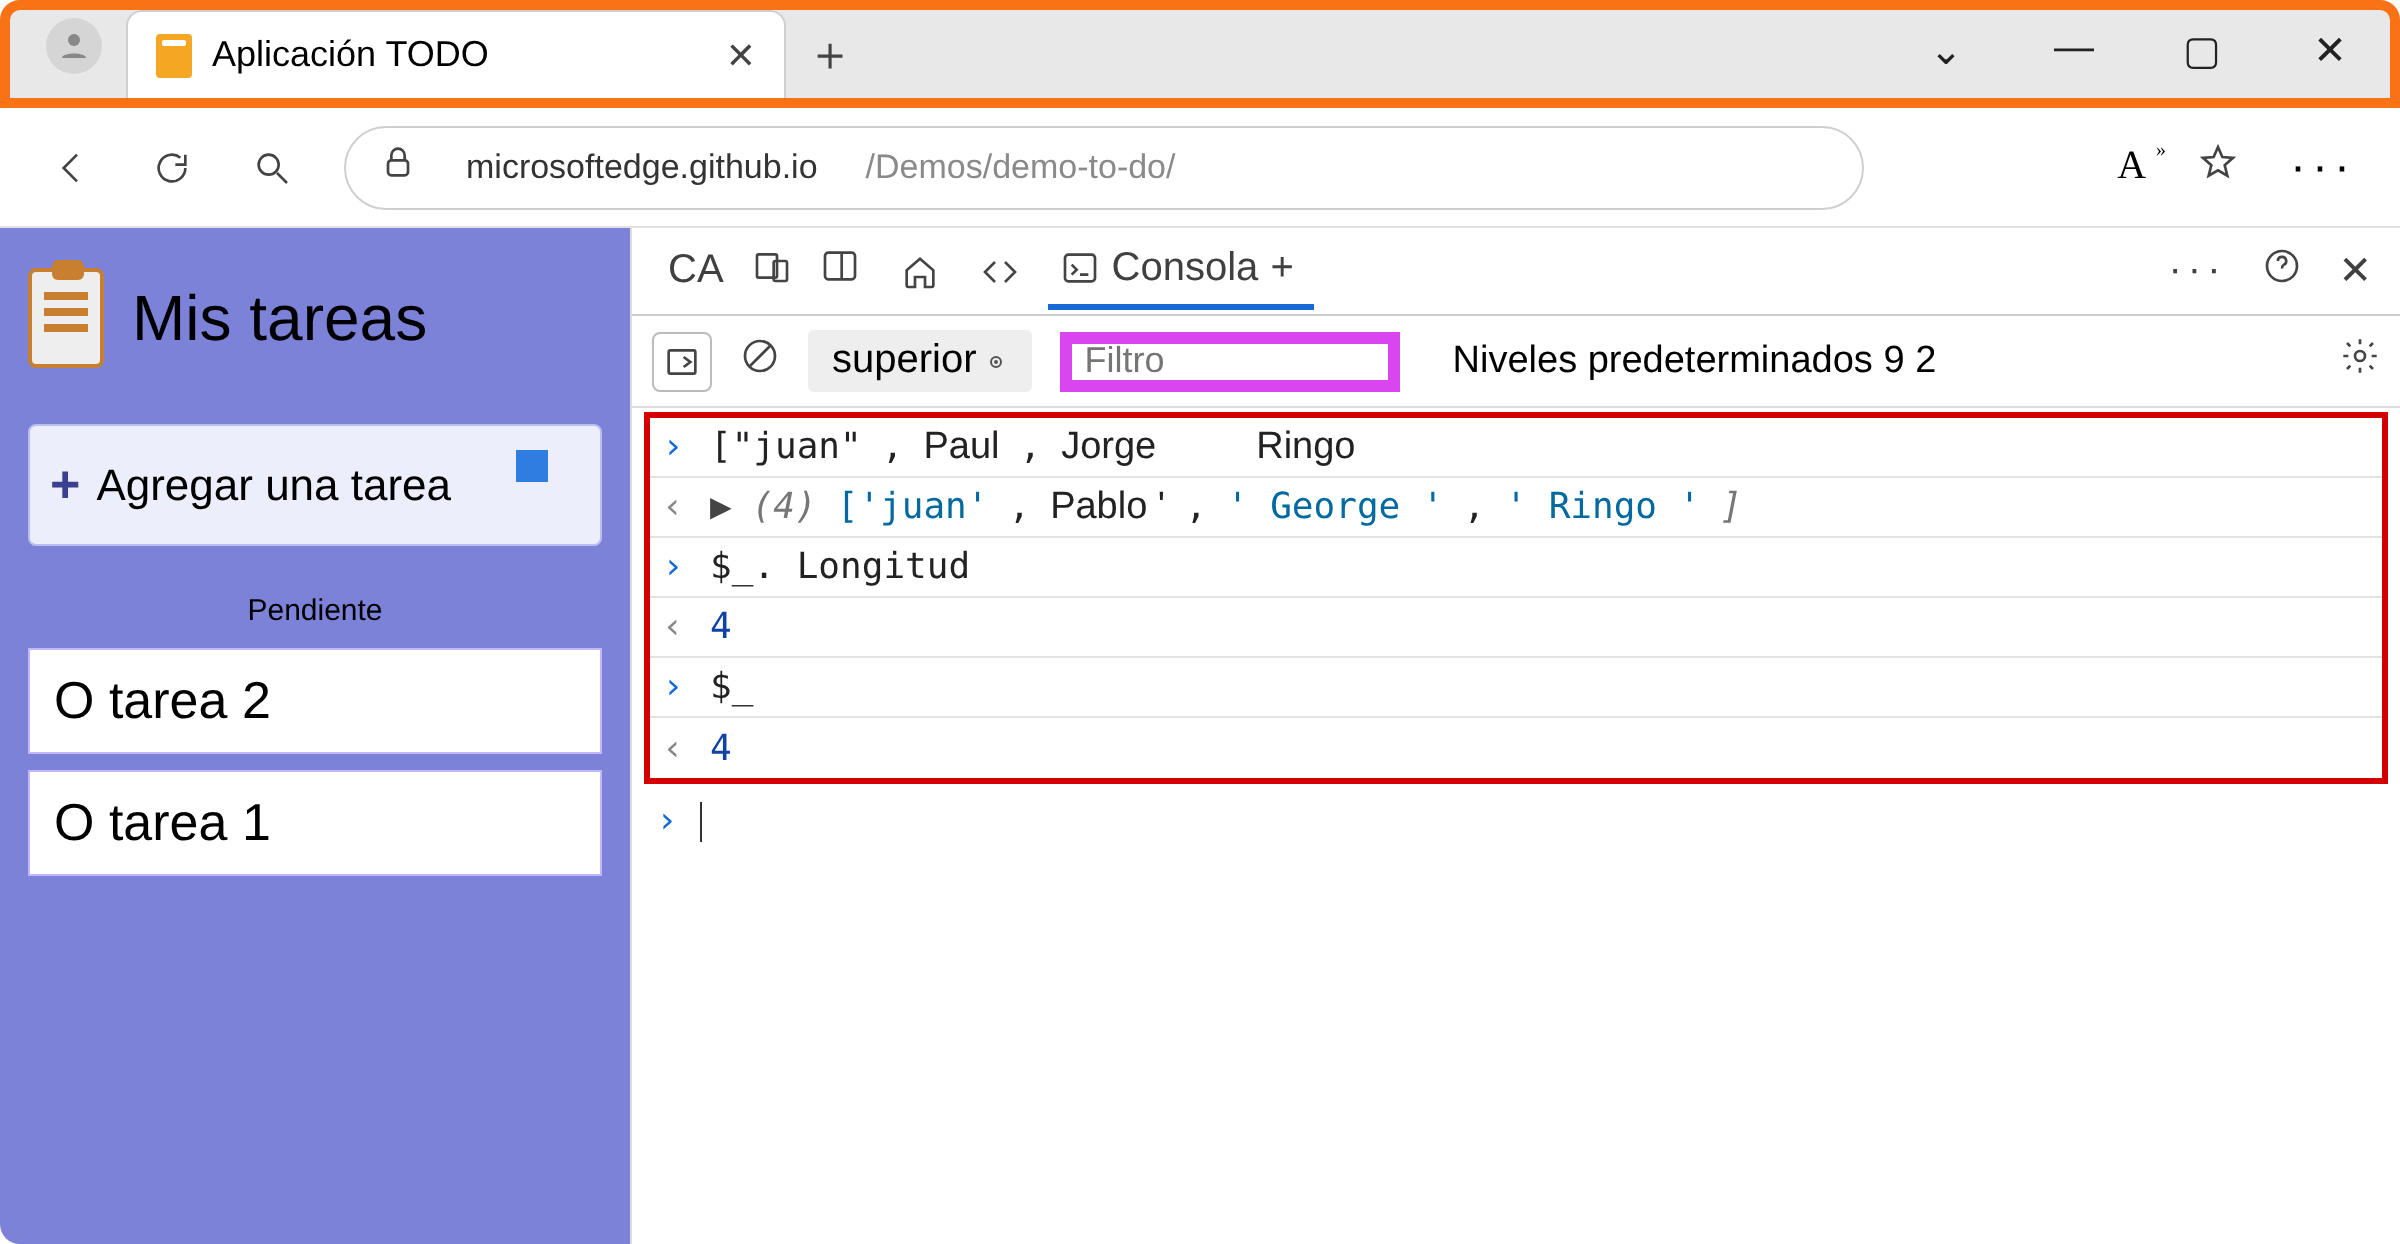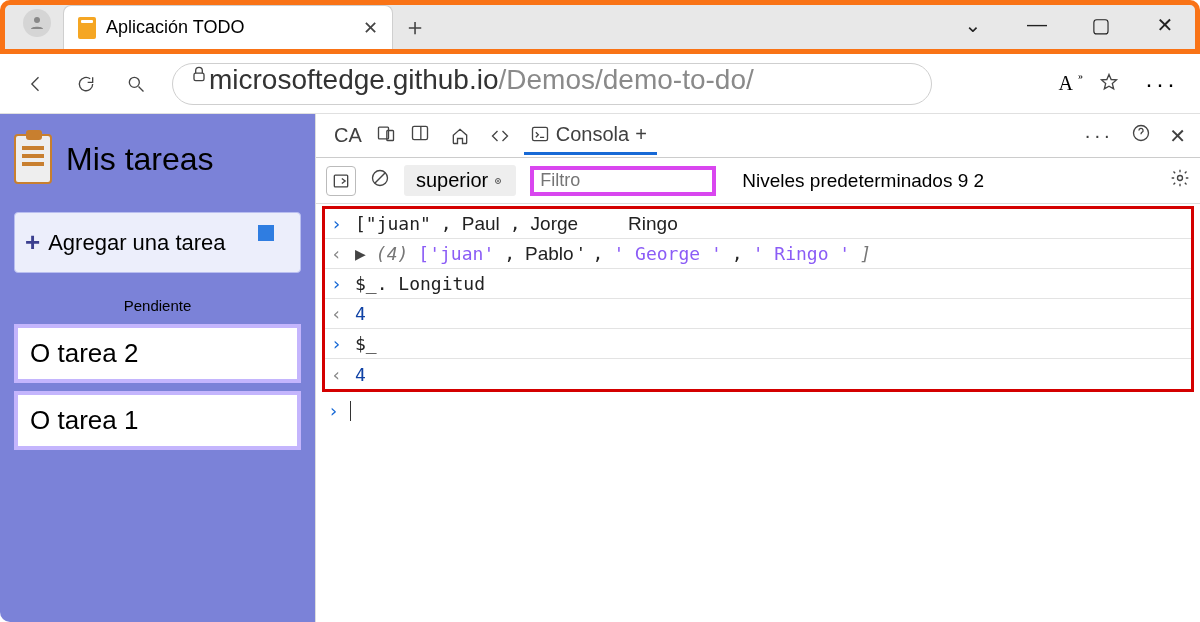--- a/index.html
+++ b/index.html
@@ -31,21 +31,21 @@
   .wc { width:36px; text-align:center; }
 
   
   .urlbar {
     height: 60px; background: #fff; display:flex; align-items:center; gap: 22px;
     padding: 0 22px; border-bottom: 1px solid #e0e0e0;
   }
   .ub-icon { width:28px; height:28px; display:flex; align-items:center; justify-content:center; color:#333; font-size:22px;}
   .addr {
     flex: 0 0 760px; height: 42px; border: 1px solid #cfcfcf; border-radius: 21px;
-    display:flex; padding: 0 16px; gap: 0; font-size: 28px; color:#333;
+    display:flex; align-items:center; padding: 0 16px; gap: 24px; font-size: 17px; color:#333;
   }
   .addr .lock { font-size:18px; color:#555; }
   .addr .grey { color:#8a8a8a; }
   .ub-right { margin-left:auto; display:flex; gap:26px; align-items:center; }
   .ub-right .A { font-size:20px; font-family: Georgia, serif; position:relative; }
   .ub-right .A sup { font-size:10px; position:absolute; top:-2px; right:-10px;}
 
   
   .split { display:flex; height: calc(622px - 54px - 60px);}
   .app {
@@ -58,53 +58,53 @@
   }
   .clip-icon::before { content:""; position:absolute; top:-6px; left:10px; width:16px; height:10px; background:#c87f2f; border-radius:3px;}
   .clip-icon::after { content:""; position:absolute; top:10px; left:6px; right:6px; height:4px; background:#c87f2f; box-shadow: 0 8px 0 #c87f2f, 0 16px 0 #c87f2f;}
   .app-title { font-size: 32px; }
   .add-card {
     background:#eceefb; border:1px solid #b9bef0; border-radius:4px; padding:14px 10px;
     font-size:22px; display:flex; align-items:center; gap:8px; position:relative;
   }
   .add-card .blue-sq { position:absolute; right:26px; top:12px; width:16px; height:16px; background:#2f7de1;}
   .pending { text-align:center; font-size:15px; margin:24px 0 10px; }
-  .task { background:#fff; border:4px solid #c4b5fd; padding:10px 12px; font-size:26px; margin-bottom:8px; }
+  .task { background:#fff; border:1px solid #c4b5fd; padding:10px 12px; font-size:26px; margin-bottom:8px; }
 
   
   .devtools { flex:1; display:flex; flex-direction:column; border-left:1px solid #ddd; }
   .dt-tabs {
     height:44px; display:flex; align-items:center; border-bottom:1px solid #ccc;
     padding: 0 8px; gap:4px; font-size:20px; color:#404040;
   }
   .dt-tabs .grp { display:flex; align-items:center; gap:14px; padding:6px 10px;}
   .dt-tab { padding:6px 10px 6px 6px; display:flex; align-items:center; gap:6px;}
   .dt-tab.active { border-bottom:3px solid #1769d6; font-weight:400; }
   .dt-right { margin-left:auto; display:flex; gap:18px; align-items:center; padding-right:6px;}
   svg.ico { width:20px; height:20px; stroke:#444; fill:none; stroke-width:1.6;}
   .dt-tool {
     height:46px; display:flex; align-items:center; gap:14px; padding:0 10px;
     border-bottom:1px solid #ddd; font-size:20px;
   }
   .dt-tool .box { width:30px; height:30px; border:1px solid #bbb; border-radius:4px; display:flex;align-items:center;justify-content:center;}
   .dt-tool .context { background:#eee; padding:4px 12px; border-radius:3px; display:flex; align-items:center; gap:4px;}
-  .dt-tool input.filter { width:186px; height:30px; border:4px solid #d946ef; font-size:18px; padding:0 6px;}
+  .dt-tool input.filter { width:170px; height:30px; border:6px solid #d946ef; font-size:18px; padding:0 6px;}
   .dt-tool .levels { font-size:19px; margin-left:12px;}
   .dt-tool .gear { margin-left:auto; }
 
   
   .console-body { flex:1; padding:2px 6px; font-family: Consolas, monospace; font-size:18px; color:#222;}
   .redbox { border:3px solid #d40000; padding:0; }
   .row { display:flex; align-items:center; border-bottom:1px solid #e3e3e3; padding:3px 6px; gap:10px; min-height:30px;}
   .row:last-child { border-bottom:none;}
   .caret { color:#1769d6; width:14px; }
   .caret.out { color:#888;}
   .play { color:#444; }
   .grey2 { color:#777; font-style: italic; }
-  .str { color:#8b5cf6; }
+  .str { color:#0369a1; }
   .num { color:#1042a5; }
   .name { font-family: "Segoe UI", sans-serif; font-size:19px;}
   .prompt-row { padding:8px 6px; display:flex; gap:8px; align-items:center;}
   .cursor { width:1px; height:20px; background:#333; display:inline-block;}
 </style>
 </head>
 <body>
 
 <div class="titlebar">
   <div class="avatar-circle">

